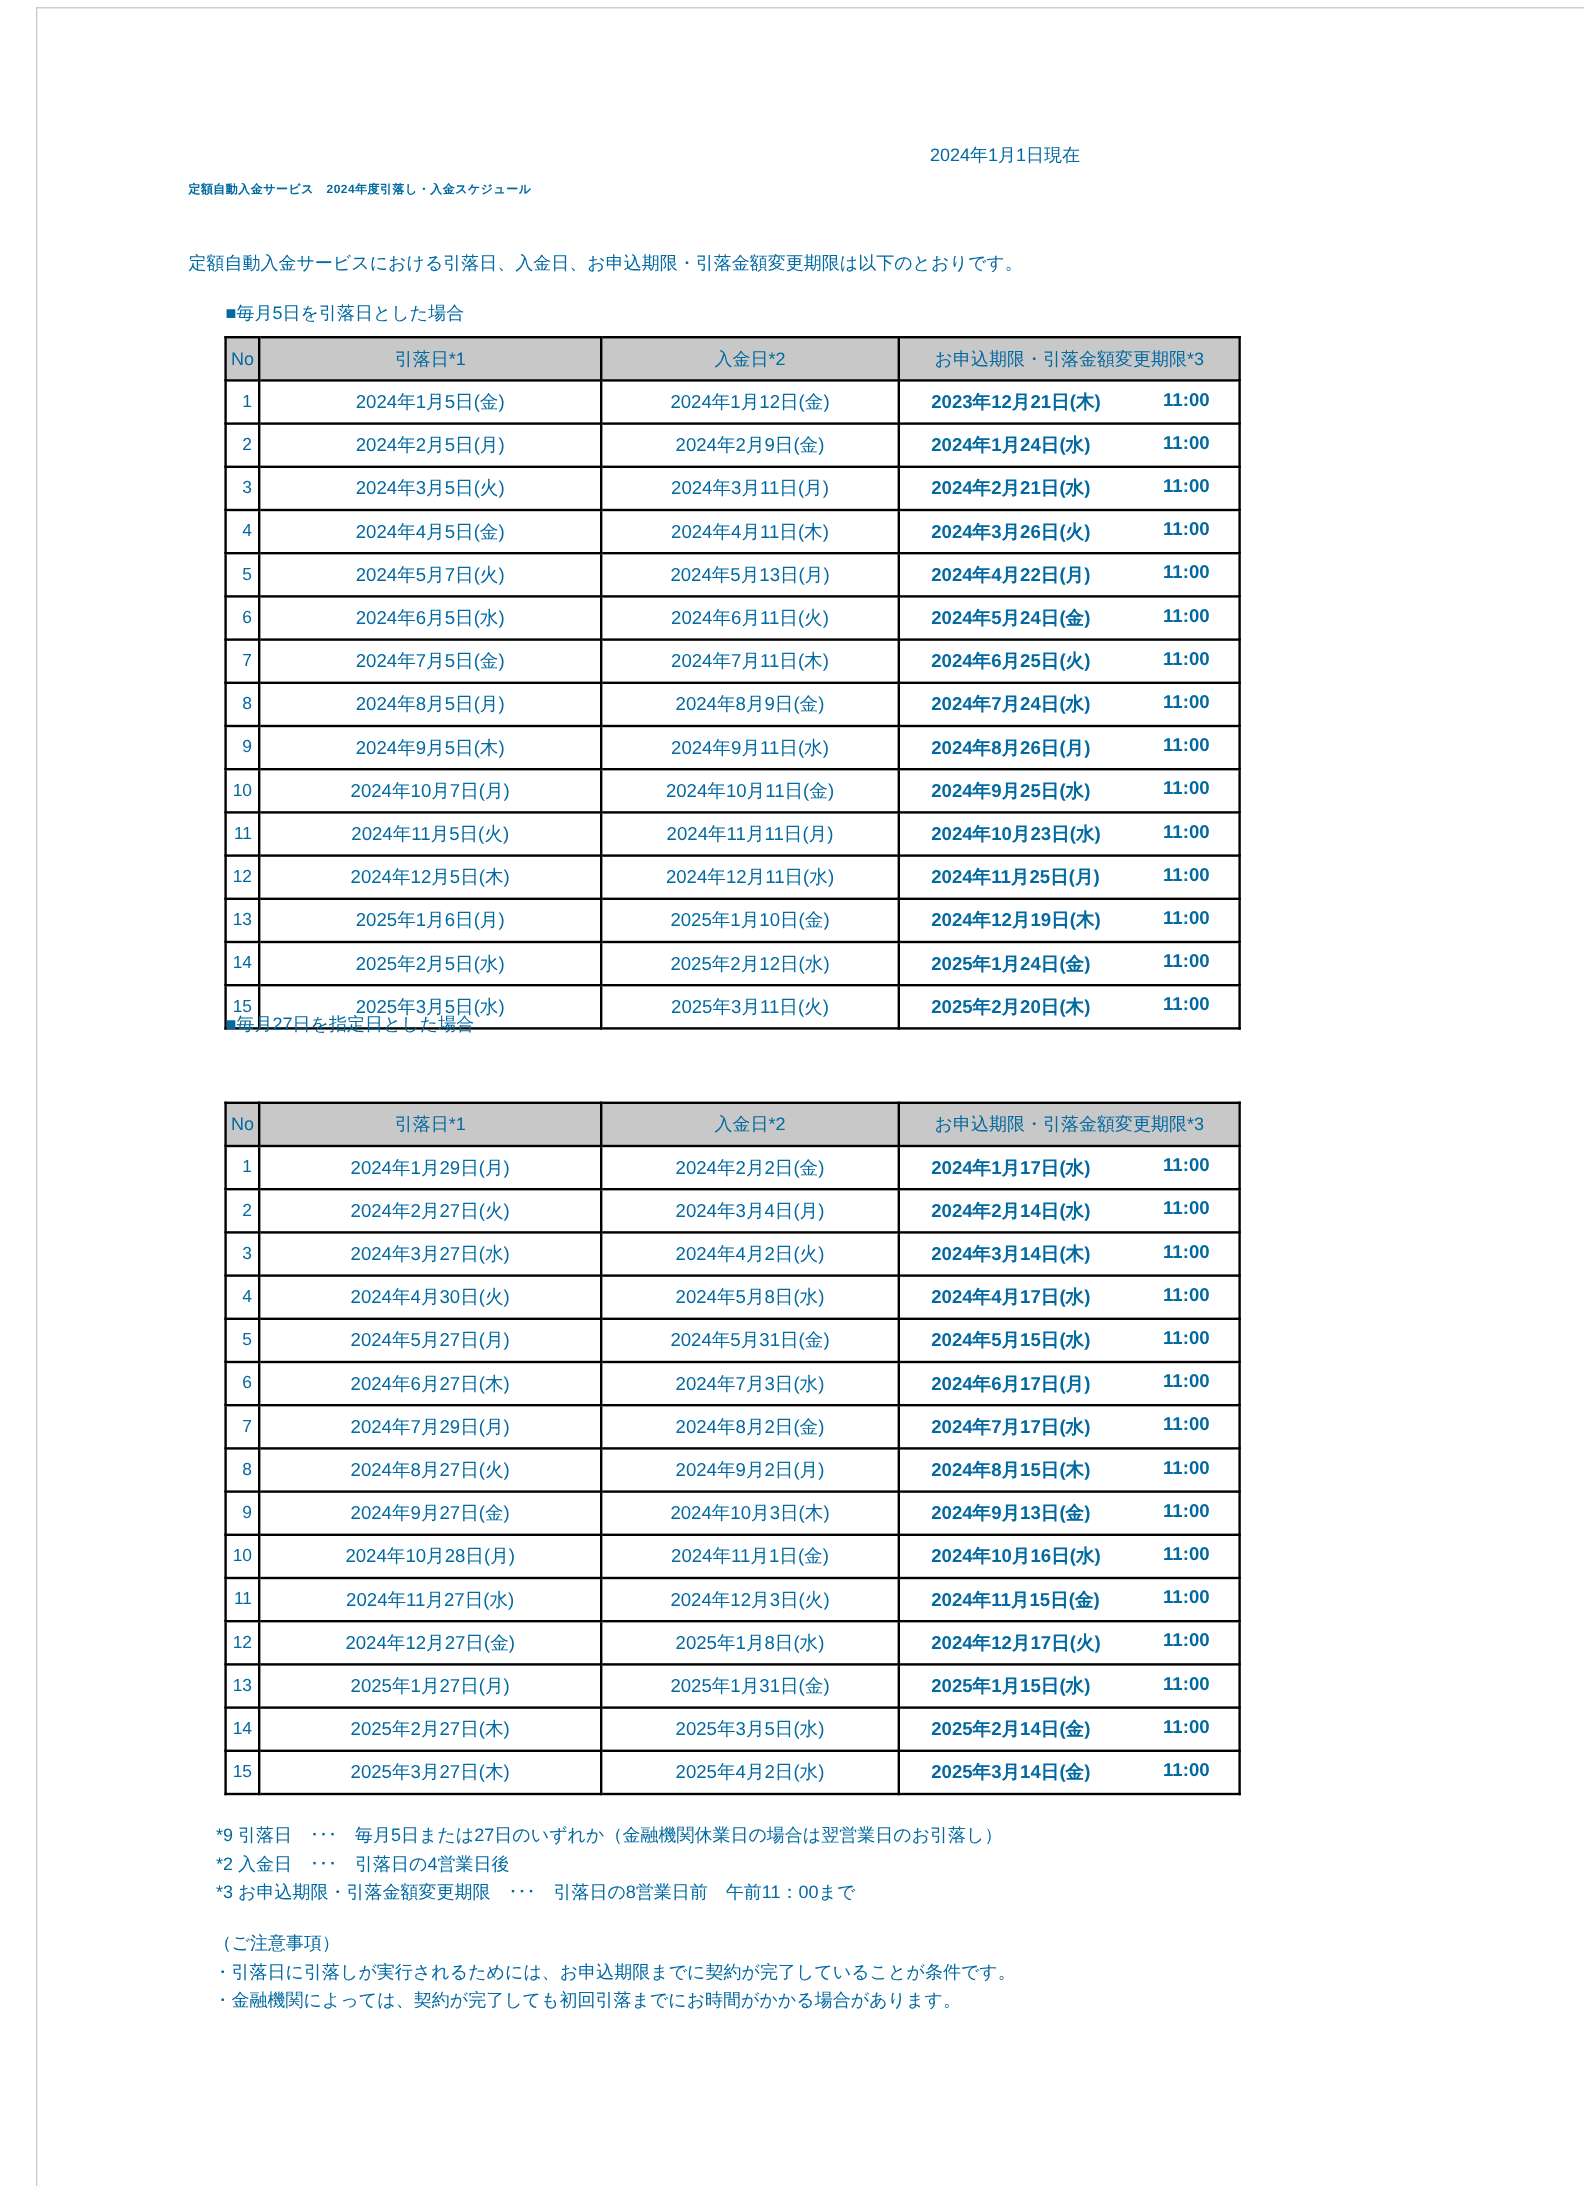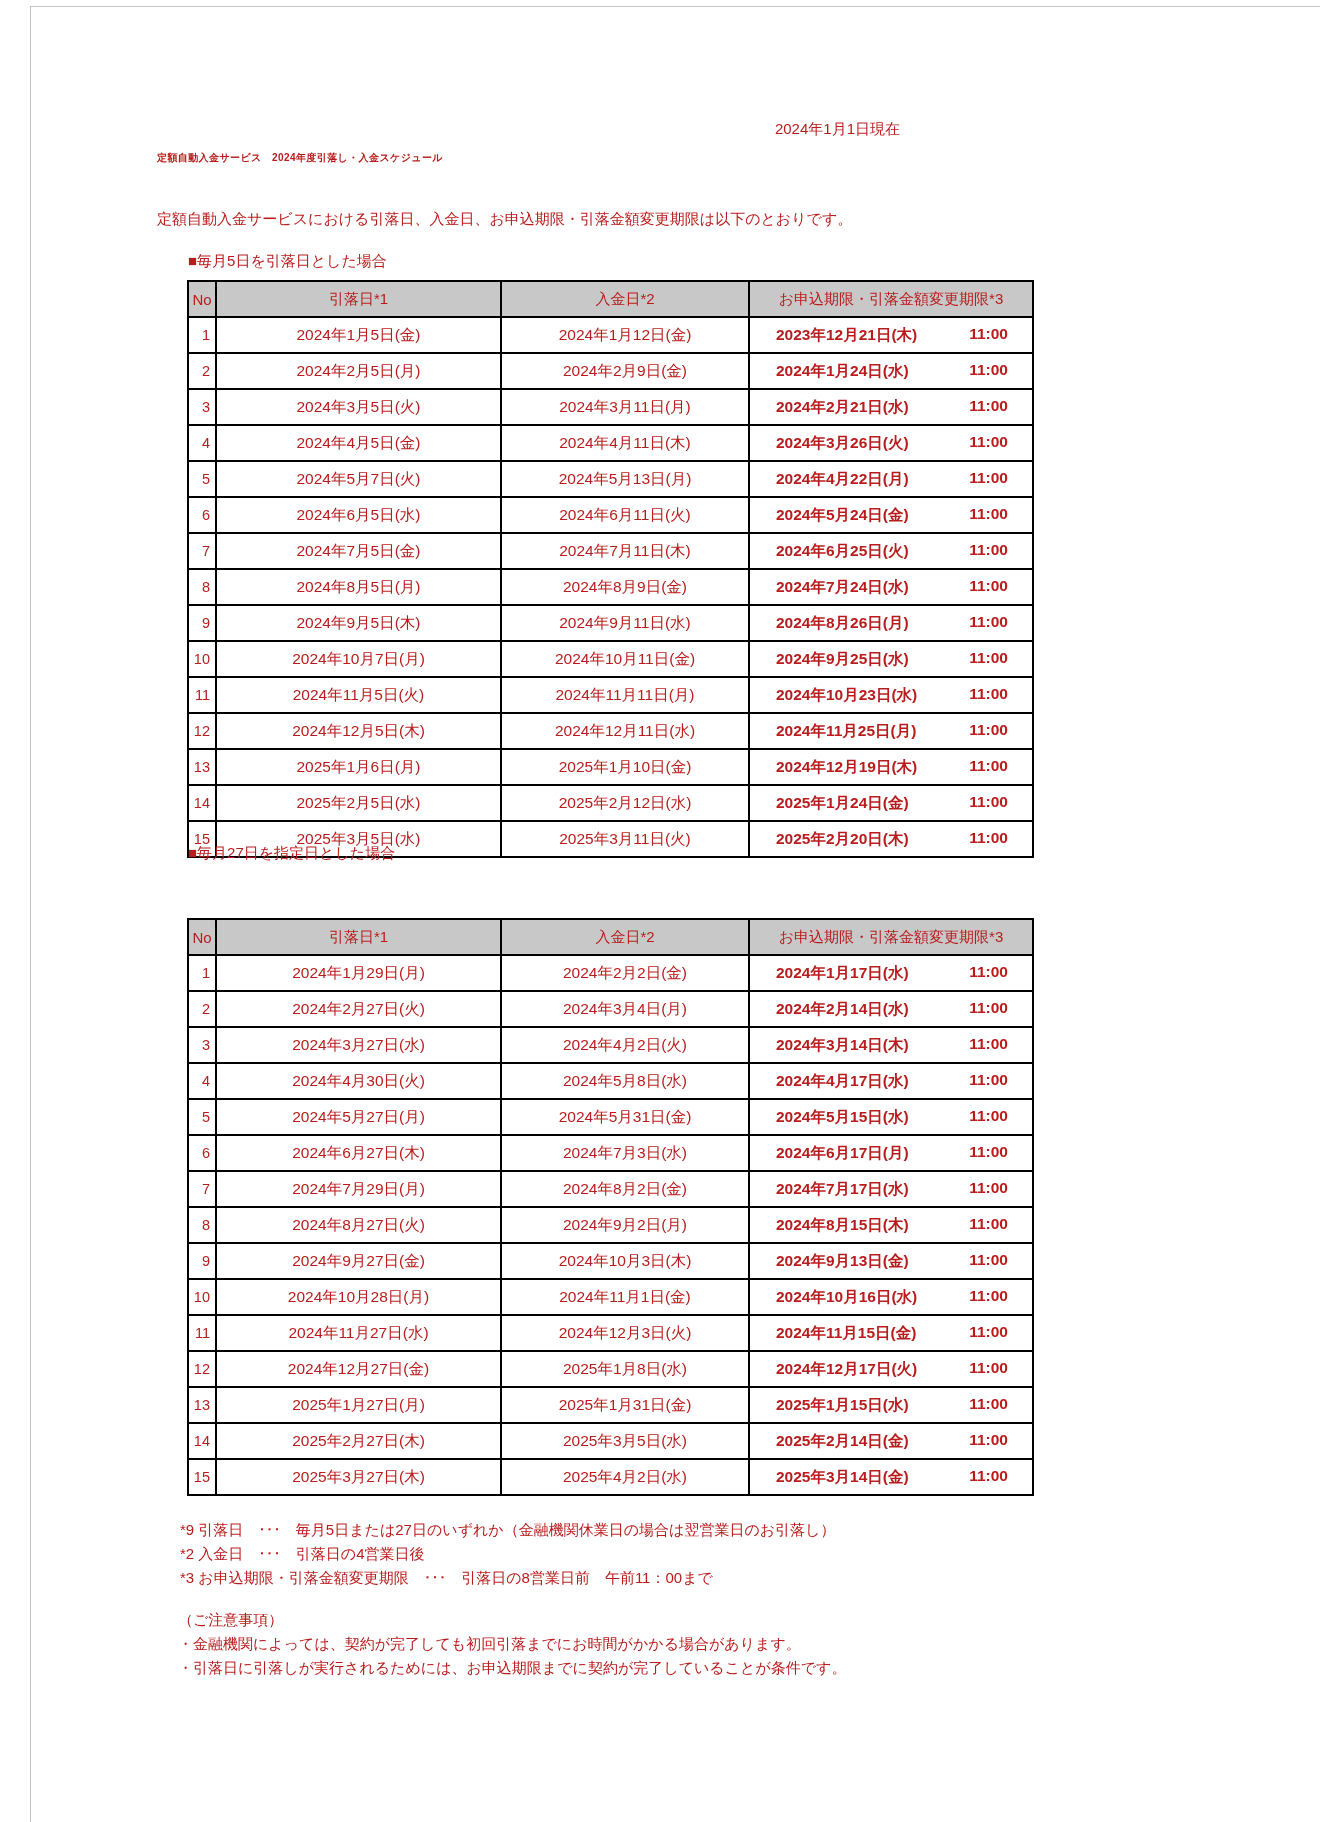--- a/index.html
+++ b/index.html
@@ -1,18 +1,18 @@
 <!DOCTYPE html>
 <html><head>
 <meta charset="utf-8">
 <style>
   html,body { margin:0; padding:0; background:#ffffff; }
   .page {
     position:relative; width:1320px; height:1822px; background:#ffffff;
-    font-family:"Liberation Sans","DejaVu Sans",sans-serif; color:#b91c1c;
+    font-family:"Liberation Sans","DejaVu Sans",sans-serif; color:#0369a1;
     overflow:hidden;
   }
   .edge-left { position:absolute; left:30px; top:6px; bottom:0; width:1px; background:#c4c4c4; }
   .edge-top  { position:absolute; left:30px; top:6px; right:0; height:1px; background:#c4c4c4; }
 
   .as-of { position:absolute; top:120px; left:700px; width:200px; text-align:right; font-size:15px; }
   .doc-title { position:absolute; top:151px; left:157px; font-size:10px; font-weight:bold; letter-spacing:.4px; }
   .intro { position:absolute; top:210px; left:157px; font-size:15px; }
 
   .sec-heading { position:absolute; left:188px; font-size:15px; }
@@ -418,16 +418,16 @@
   </table>
 
   <div class="footnotes">
     <div>*9 引落日　･･･　毎月5日または27日のいずれか（金融機関休業日の場合は翌営業日のお引落し）</div>
     <div>*2 入金日　･･･　引落日の4営業日後</div>
     <div>*3 お申込期限・引落金額変更期限　･･･　引落日の8営業日前　午前11：00まで</div>
   </div>
 
   <div class="notes">
     <div>（ご注意事項）</div>
+    <div>・引落日に引落しが実行されるためには、お申込期限までに契約が完了していることが条件です。</div>
     <div>・金融機関によっては、契約が完了しても初回引落までにお時間がかかる場合があります。</div>
-    <div>・引落日に引落しが実行されるためには、お申込期限までに契約が完了していることが条件です。</div>
   </div>
 </div>
 
 </body></html>

